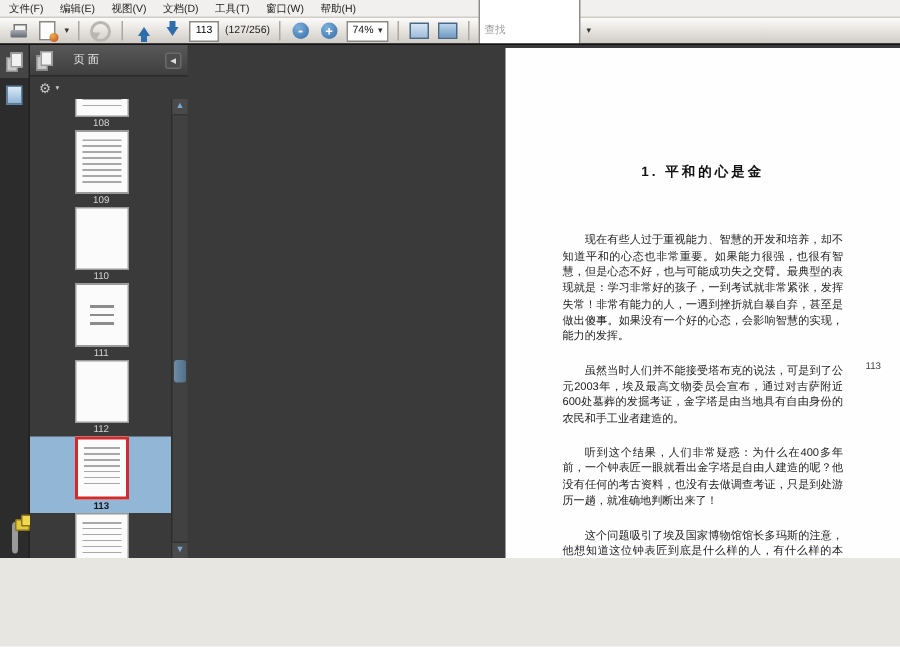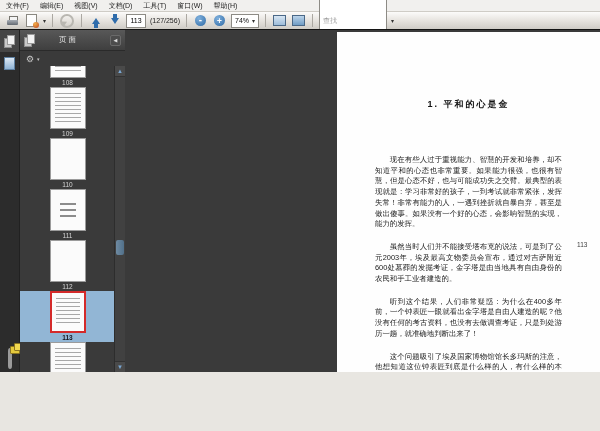--- a/index.html
+++ b/index.html
@@ -58,21 +58,21 @@
   .ic-pages::after{content:"";position:absolute;left:3px;top:0;width:6px;height:8px;background:#f2f2f2;border:1px solid #9a9a9a;}
   .ic-doc-blue{width:9px;height:11px;background:linear-gradient(#dce9f5,#8fb4d6);border:1px solid #5e81a3;}
   .strip-bottom{position:absolute;left:0;bottom:4px;width:19px;display:flex;flex-direction:column;align-items:center;gap:7px;}
   .ic-comments{position:relative;width:14px;height:11px;}
   .ic-comments::before{content:"";position:absolute;left:0;top:3px;width:8px;height:6px;background:#e3c83c;border:1px solid #8a7420;border-radius:1px;}
   .ic-comments::after{content:"";position:absolute;left:4px;top:0;width:8px;height:6px;background:#f0d84f;border:1px solid #8a7420;border-radius:1px;}
   .ic-clip{width:7px;height:13px;border:2px solid #9a9a9a;border-radius:4px/6px;transform:rotate(38deg);}
 
   
   .sidepanel{position:absolute;left:20px;top:0;bottom:0;width:105px;background:#3a3a3a;}
-  .panel-header{height:20px;display:flex;align-items:center;gap:24px;padding:0 4px;
+  .panel-header{height:20px;display:flex;align-items:center;gap:14px;padding:0 4px;
                 background:linear-gradient(#585858,#3f3f3f);border-bottom:1px solid #2a2a2a;}
   .panel-title{font-size:7.5px;color:#e8e8e8;letter-spacing:2px;flex:1;}
   .collapse-btn{width:11px;height:11px;background:#4c4c4c;border:1px solid #6a6a6a;border-radius:2px;
                 display:flex;align-items:center;justify-content:center;font-size:5px;color:#ddd;padding:0;}
   .panel-options{height:16px;display:flex;align-items:center;gap:3px;padding:0 6px;}
   .gear{font-size:9px;color:#c6c6c6;line-height:9px;}
   .opt-caret{font-size:5px;color:#c6c6c6;}
 
   
   .thumbs{position:absolute;left:0;right:10px;top:36px;bottom:0;overflow:hidden;}
@@ -90,21 +90,21 @@
   
   .vscroll{position:absolute;right:0;top:36px;bottom:0;width:10px;background:#414141;border-left:1px solid #2d2d2d;}
   .sbtn{position:absolute;left:0;width:10px;height:11px;background:#4a4a4a;display:flex;align-items:center;justify-content:center;
         font-size:6px;color:#7aa8d4;border:0;padding:0;}
   .sbtn.up{top:0;border-bottom:1px solid #323232;}
   .sbtn.down{bottom:0;border-top:1px solid #323232;}
   .sthumb{position:absolute;left:1px;width:8px;top:174px;height:15px;background:linear-gradient(90deg,#6e8ba3,#51708a);border-radius:2px;}
 
   
   .page{position:absolute;left:337px;top:2px;width:263px;height:500px;background:#fefefe;}
-  .page-title{position:absolute;left:26px;width:211px;top:66px;text-align:center;
+  .page-title{position:absolute;left:26px;width:211px;top:76px;text-align:center;
               font-size:9px;font-weight:bold;color:#111;letter-spacing:2px;}
   .page-body{position:absolute;left:26px;top:111px;width:211px;}
   .para{margin:12px;text-indent:2em;font-size:7.4px;line-height:10.7px;text-align:justify;color:#212121;}
   .margin-pagenum{position:absolute;left:240px;top:209px;font-size:6.5px;color:#3c3c3c;}
   .page-footer{position:absolute;right:13px;top:378px;height:10px;line-height:10px;background:#0d0d0d;color:#f4f4f4;
                font-size:6.5px;font-weight:bold;padding:0 4px;letter-spacing:.5px;white-space:nowrap;}
 </style>
 </head>
 <body>
 

